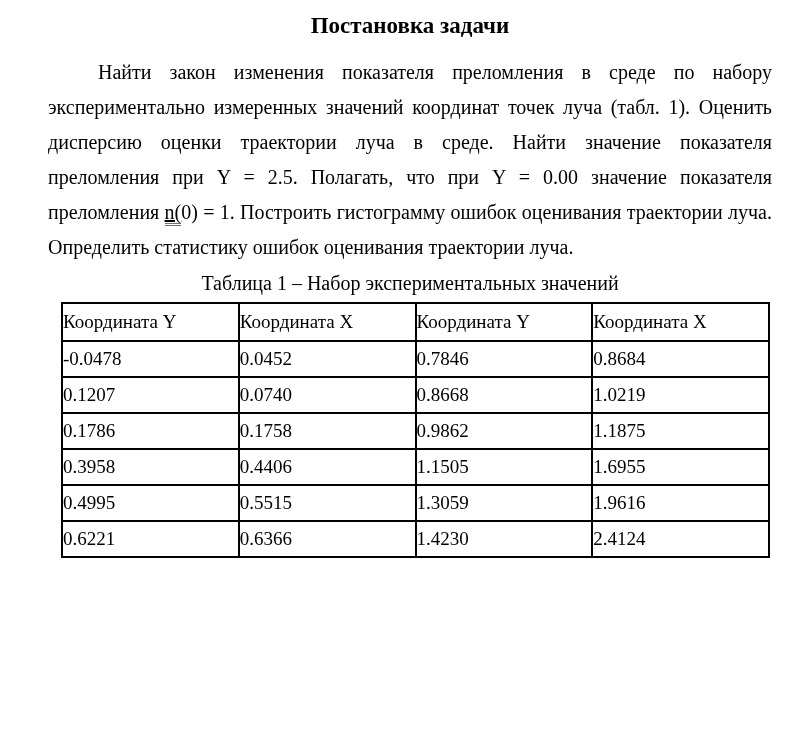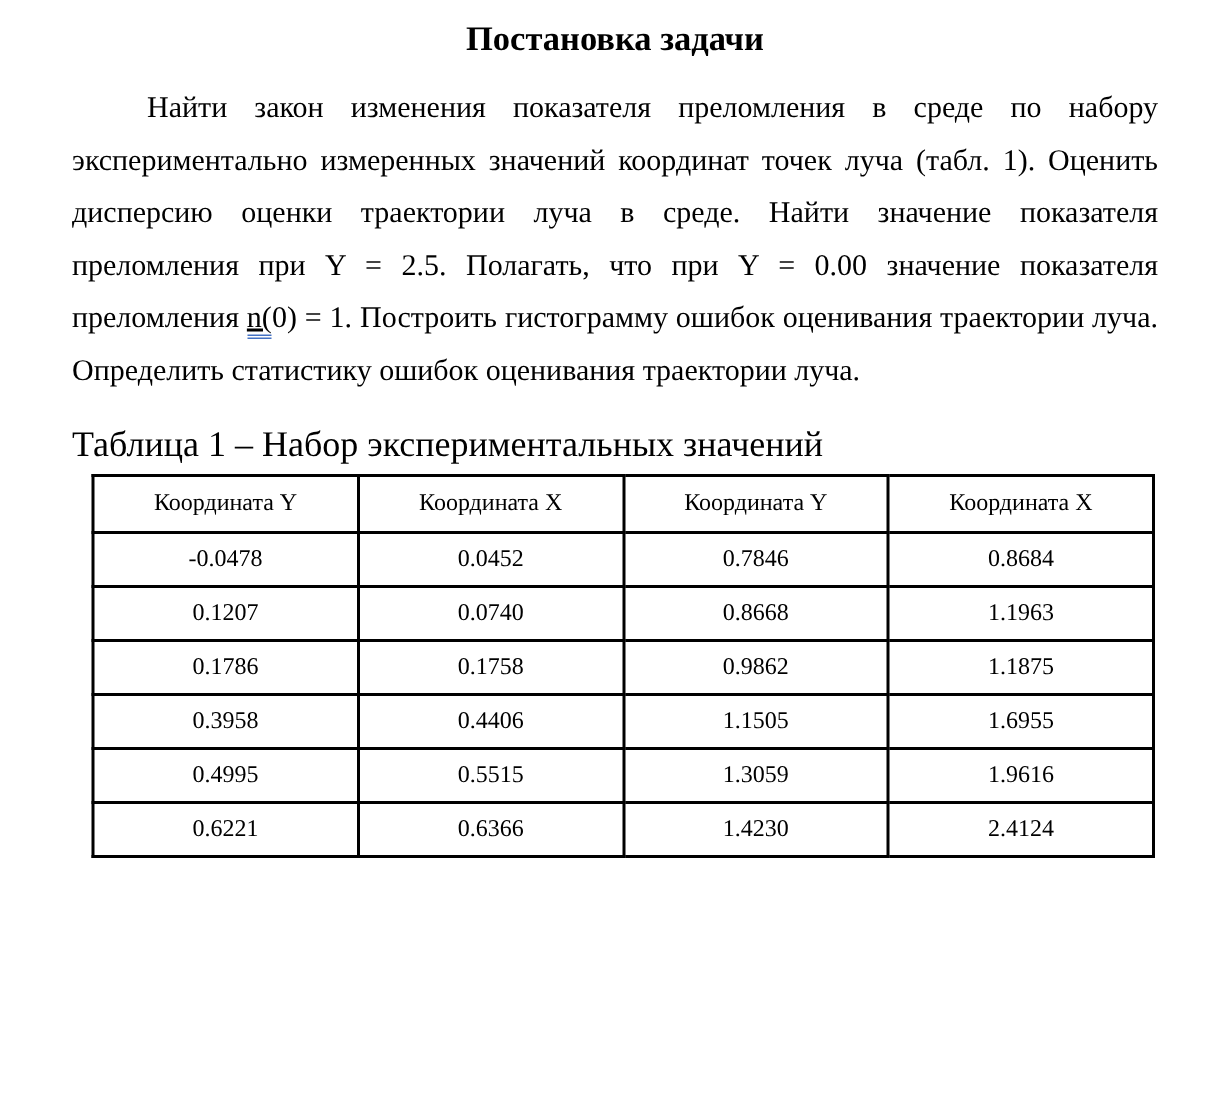--- a/index.html
+++ b/index.html
@@ -33,38 +33,38 @@
     font-size: 20px;
     line-height: 35px;
     text-align: justify;
     text-indent: 50px;
   }
   .grammar-underline {
     text-decoration: underline;
     border-bottom: 3px double var(--grammar-color);
   }
   .table-caption {
-    margin-top: 19px;
-    font-size: 24px;
+    margin-top: 5px;
+    font-size: 20px;
     line-height: 26px;
-    text-align: left;
+    text-align: center;
   }
   table.data-table {
     margin-top: 6px;
     margin-left: 13px;
     width: 709px;
     border-collapse: collapse;
     table-layout: fixed;
   }
   table.data-table th,
   table.data-table td {
     border: 2px solid var(--text-color);
-    font-size: 16px;
+    font-size: 19px;
     font-weight: normal;
-    text-align: center;
+    text-align: left;
     vertical-align: middle;
     padding: 0;
   }
   table.data-table th { height: 38px; }
   table.data-table td { height: 36px; }
 </style>
 </head>
 <body>
 
 <div class="page">
@@ -88,21 +88,21 @@
         <tr>
           <td>-0.0478</td>
           <td>0.0452</td>
           <td>0.7846</td>
           <td>0.8684</td>
         </tr>
         <tr>
           <td>0.1207</td>
           <td>0.0740</td>
           <td>0.8668</td>
-          <td>1.1963</td>
+          <td>1.0219</td>
         </tr>
         <tr>
           <td>0.1786</td>
           <td>0.1758</td>
           <td>0.9862</td>
           <td>1.1875</td>
         </tr>
         <tr>
           <td>0.3958</td>
           <td>0.4406</td>

